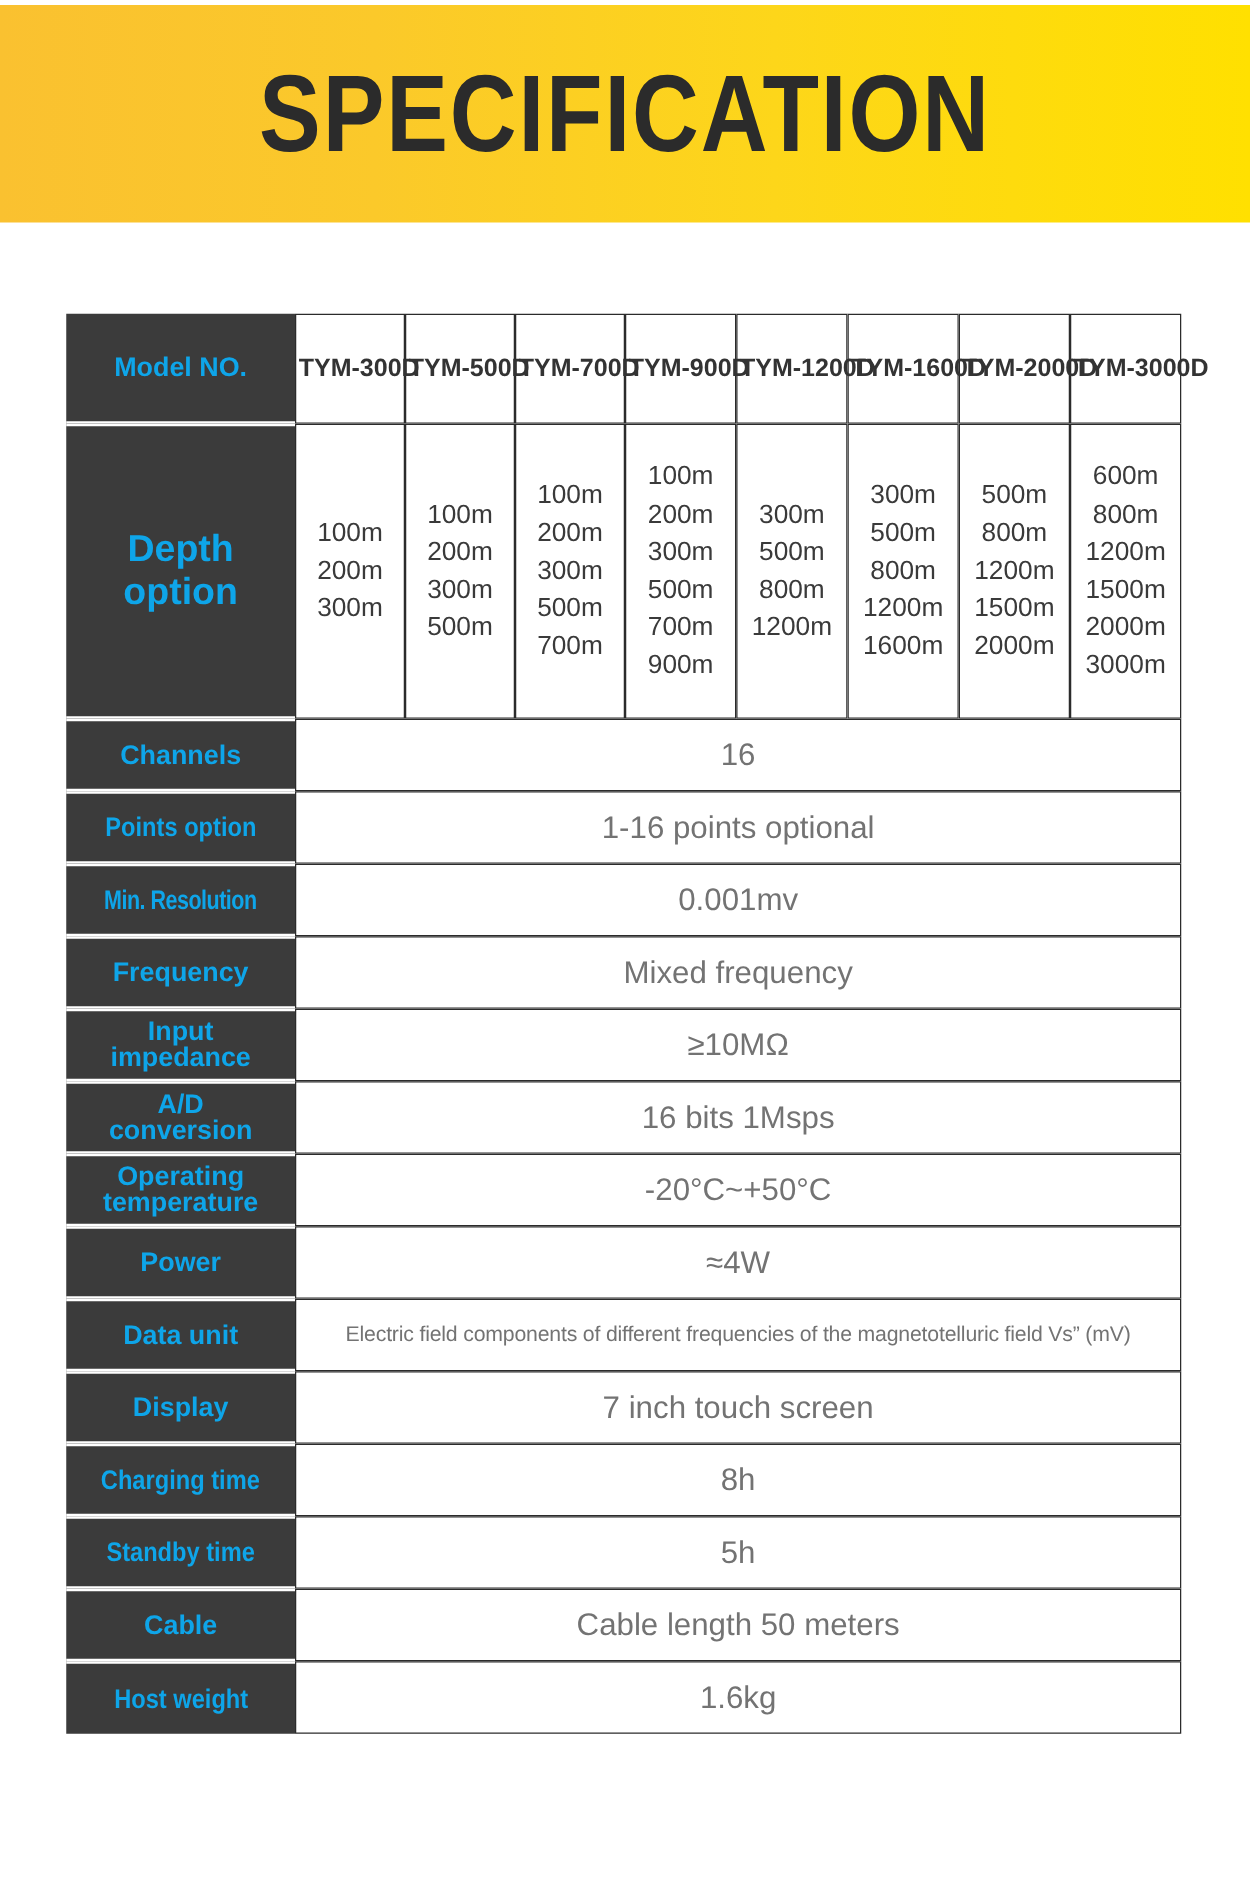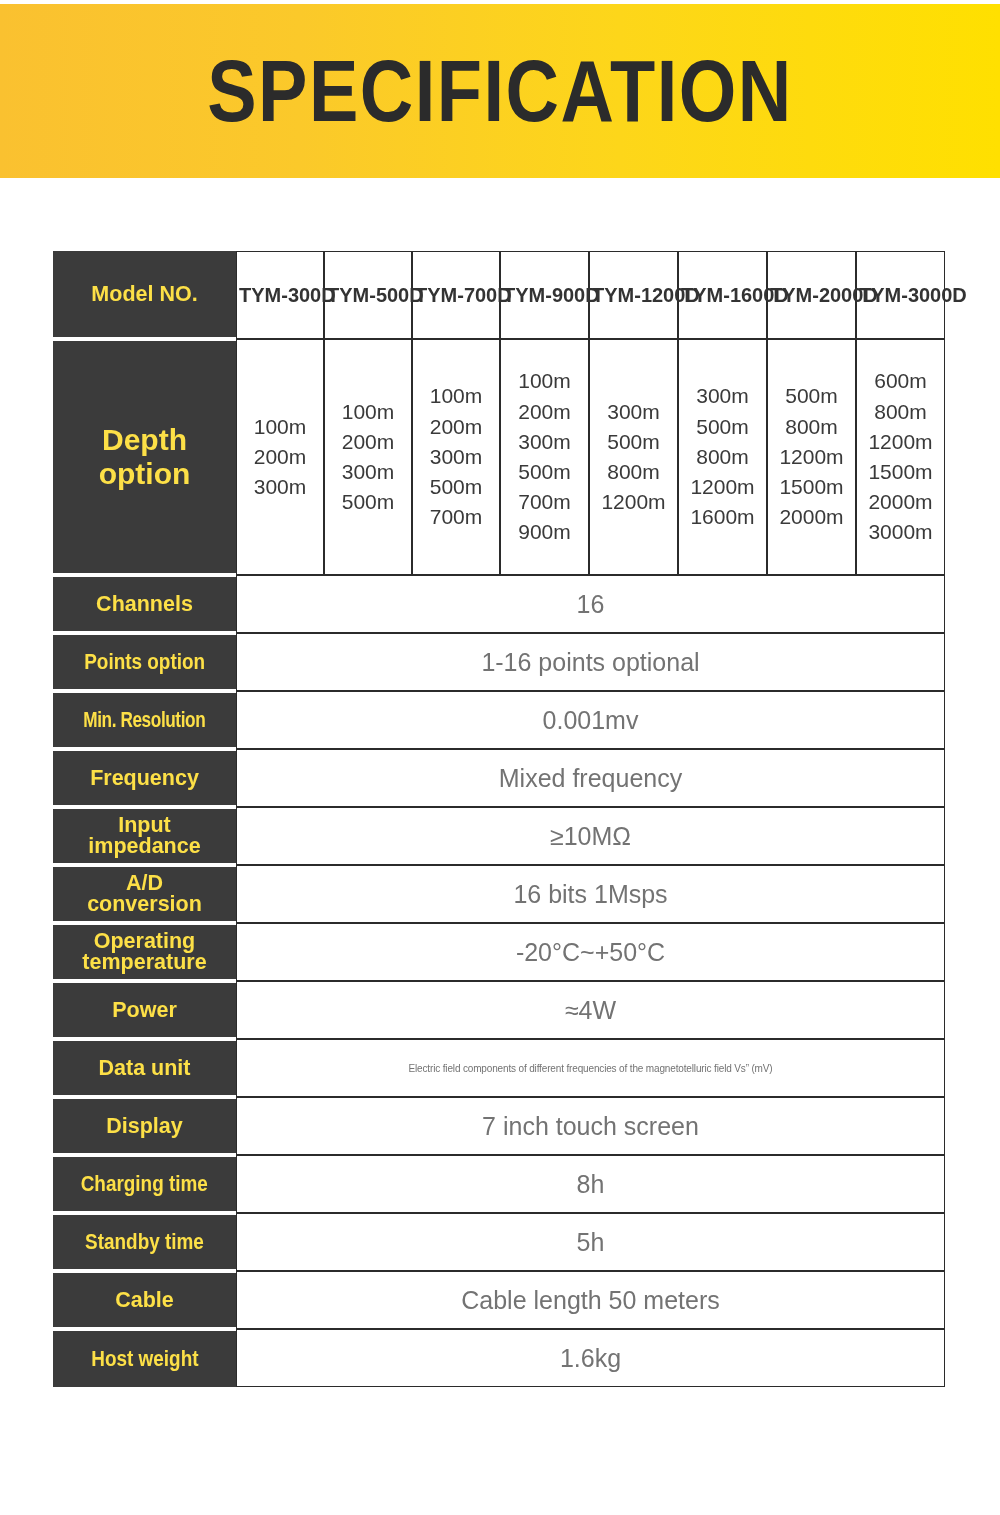--- a/index.html
+++ b/index.html
@@ -48,21 +48,21 @@
     left: 53px;
     top: 251px;
     width: 892px;
     border-collapse: separate;
     border-spacing: 0;
     table-layout: fixed;
   }
 
   .label-cell {
     background: #3b3b3b;
-    color: #fde047;
+    color: #0ea5e9;
     font-weight: 700;
     font-size: 21.5px;
     text-align: center;
     vertical-align: middle;
     border-top: 2px solid #ffffff;
     border-bottom: 2px solid #ffffff;
     line-height: 1.05;
     padding: 5px 3px;
     width: 183px;
   }
@@ -124,21 +124,21 @@
     padding: 8px 2px;
     line-height: 1.44;
     white-space: nowrap;
   }
 
   .model-row .label-cell { height: 88px; }
   .depth-row .label-cell { height: 236px; }
   .depth-row .label-cell .two-line { font-size: 30px; line-height: 1.15; }
 
   .data-unit-value {
-    font-size: 10px;
+    font-size: 17px;
     letter-spacing: -0.15px;
     white-space: nowrap;
   }
 
   .row-58 .label-cell,
   .row-58 .value-cell { height: 58px; }
 </style>
 </head>
 <body>
 

